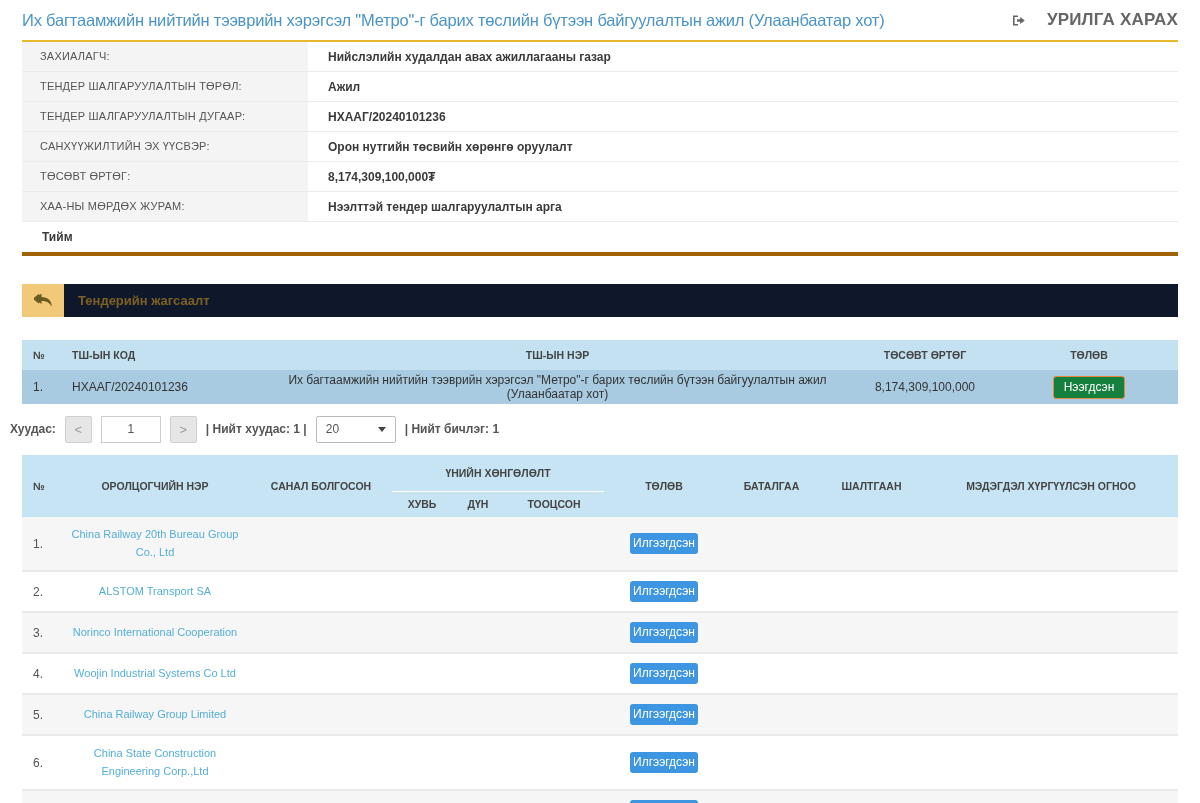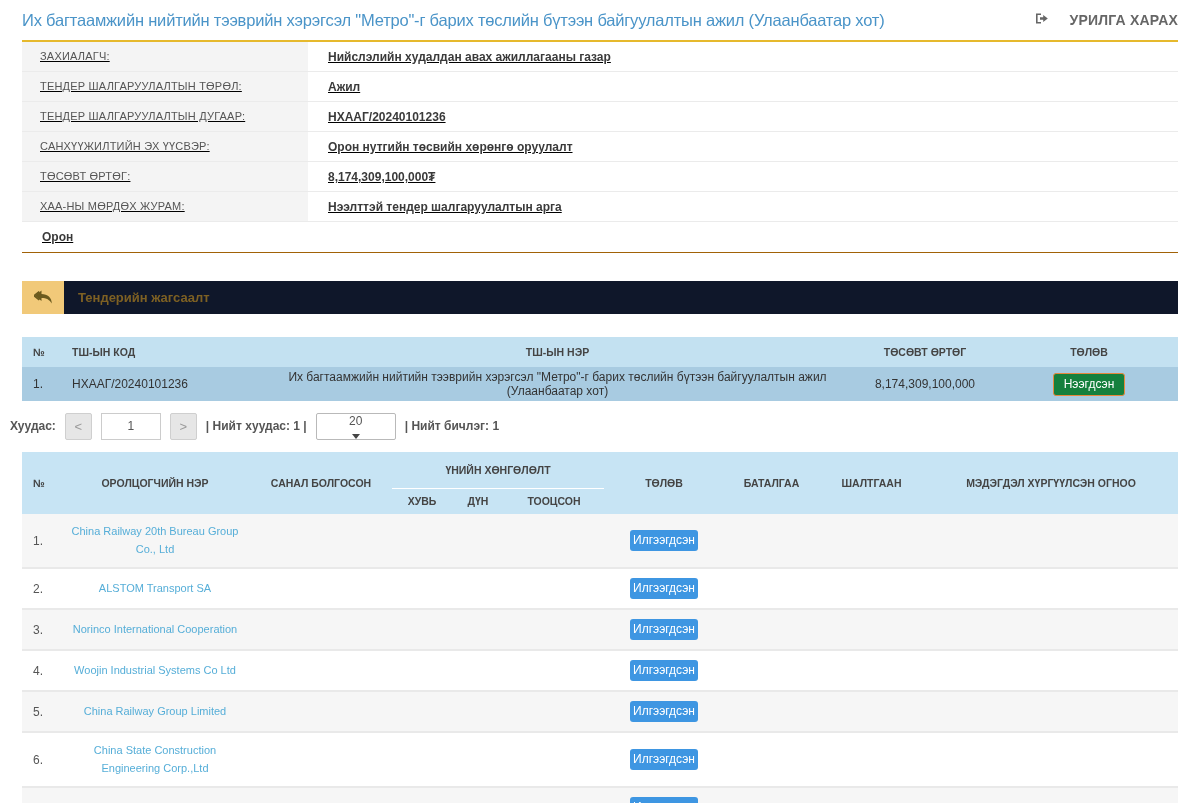--- a/index.html
+++ b/index.html
@@ -3,24 +3,24 @@
 <meta charset="utf-8">
 <style>
   * { box-sizing: border-box; margin: 0; padding: 0; }
   html, body { width: 1200px; height: 803px; overflow: hidden; background: #fff;
     font-family: "Liberation Sans", sans-serif; }
   .container { padding: 0 22px; }
 
   
   .top-bar { height: 40px; display: flex; align-items: center; justify-content: space-between; }
   .page-title { color: #4a94c8; font-size: 16.5px; font-weight: normal; letter-spacing: -0.2px; }
-  .invite-link { color: #666; font-size: 14px; font-weight: bold; display: flex; align-items: flex-start; gap: 21px; cursor: pointer; letter-spacing: 0.2px; }
-
-  
-  .details { border-top: 2px solid #e6b92d; border-bottom: 1px solid #a16207; text-decoration: underline; }
+  .invite-link { color: #666; font-size: 17px; font-weight: bold; display: flex; align-items: center; gap: 21px; cursor: pointer; letter-spacing: 0.2px; }
+
+  
+  .details { border-top: 2px solid #e6b92d; border-bottom: 4px solid #a16207; }
   .detail-row { display: flex; border-bottom: 1px solid #ebebeb; min-height: 30px; }
   .detail-row:last-child { border-bottom: none; }
   .detail-label { width: 286px; background: #f4f4f4; padding: 8px 10px 7px 18px; font-size: 11px; color: #555; letter-spacing: 0.2px; }
   .detail-value { flex: 1; padding: 8px 10px 7px 20px; font-size: 12px; font-weight: bold; color: #3a3a3a; }
 
   
   .section-bar { margin-top: 28px; height: 33px; background: #0f172a; display: flex; align-items: center; }
   .section-icon-box { width: 42px; height: 33px; background: #f1c979; display: flex; align-items: center; justify-content: center; margin-right: 14px; }
   .section-title { color: #7d6023; font-weight: bold; font-size: 13px; }
 
@@ -34,21 +34,21 @@
   .tender-table .c-code { width: 205px; padding-left: 12px; }
   .tender-table .c-name { width: 585px; text-align: center; }
   .tender-table .c-budget { width: 150px; text-align: center; }
   .tender-table .c-status { text-align: center; }
   .badge-open { display: inline-block; background: #15803d; border: 1px solid #e8873c; color: #fff; font-size: 12px; padding: 3px 10px 4px; border-radius: 3px; }
 
   
   .pagination { margin: 11px 0 0 -12px; display: flex; align-items: center; gap: 9px; font-size: 12px; color: #555; font-weight: bold; height: 28px; }
   .pg-btn { width: 27px; height: 27px; background: #e6e6e6; border: 1px solid #cfcfcf; border-radius: 2px; color: #9a9a9a; display: flex; align-items: center; justify-content: center; font-size: 13px; cursor: pointer; font-weight: normal; }
   .pg-input { width: 60px; height: 27px; border: 1px solid #ccc; text-align: center; font-size: 12px; color: #555; font-family: "Liberation Sans", sans-serif; }
-  .pg-select { width: 80px; height: 27px; border: 1px solid #b9b9b9; border-radius: 2px; display: flex; align-items: center; justify-content: space-between; padding: 0 9px; color: #555; cursor: pointer; background: #fff; flex-direction: column; }
+  .pg-select { width: 80px; height: 27px; border: 1px solid #b9b9b9; border-radius: 2px; display: flex; align-items: center; justify-content: space-between; padding: 0 9px; color: #555; cursor: pointer; background: #fff; }
   .chev { width: 0; height: 0; border-left: 4px solid transparent; border-right: 4px solid transparent; border-top: 5px solid #444; }
 
   
   .part-table { margin-top: 12px; }
   .part-table th { background: #c7e4f4; font-size: 10.5px; color: #444; font-weight: bold; padding: 6px 4px; }
   .part-table thead tr:first-child th { height: 36px; }
   .part-table thead tr:last-child  th { height: 26px; }
   .part-table th.group-head { border-bottom: 1px solid #fff; }
   .part-table td { font-size: 12px; color: #555; padding: 9px 4px; text-align: center; border-top: 2px solid #e9e9e9; }
   .part-table tbody tr:first-child td { border-top: none; }
@@ -103,21 +103,21 @@
     </div>
     <div class="detail-row">
       <div class="detail-label">ТӨСӨВТ ӨРТӨГ:</div>
       <div class="detail-value">8,174,309,100,000₮</div>
     </div>
     <div class="detail-row">
       <div class="detail-label">ХАА-НЫ МӨРДӨХ ЖУРАМ:</div>
       <div class="detail-value">Нээлттэй тендер шалгаруулалтын арга</div>
     </div>
     <div class="detail-row">
-      <div class="detail-value">Орон</div>
+      <div class="detail-value">Тийм</div>
     </div>
   </div>
 
   <div class="section-bar">
     <div class="section-icon-box">
       <span style="display:flex;">
         <svg width="19" height="15" viewBox="0 0 19 15">
             <path d="M7.5 0.5 L1 5.8 L7.5 11 V7.9 C12.5 7.9 15.6 9.6 17.8 13.6 C17.8 7.4 13.6 3.9 7.5 3.9 Z" fill="#6b5a1e"></path>
             <path d="M5.3 1.6 L0.2 5.8 L5.3 9.9" fill="none" stroke="#6b5a1e" stroke-width="1.8"></path>
           </svg>

